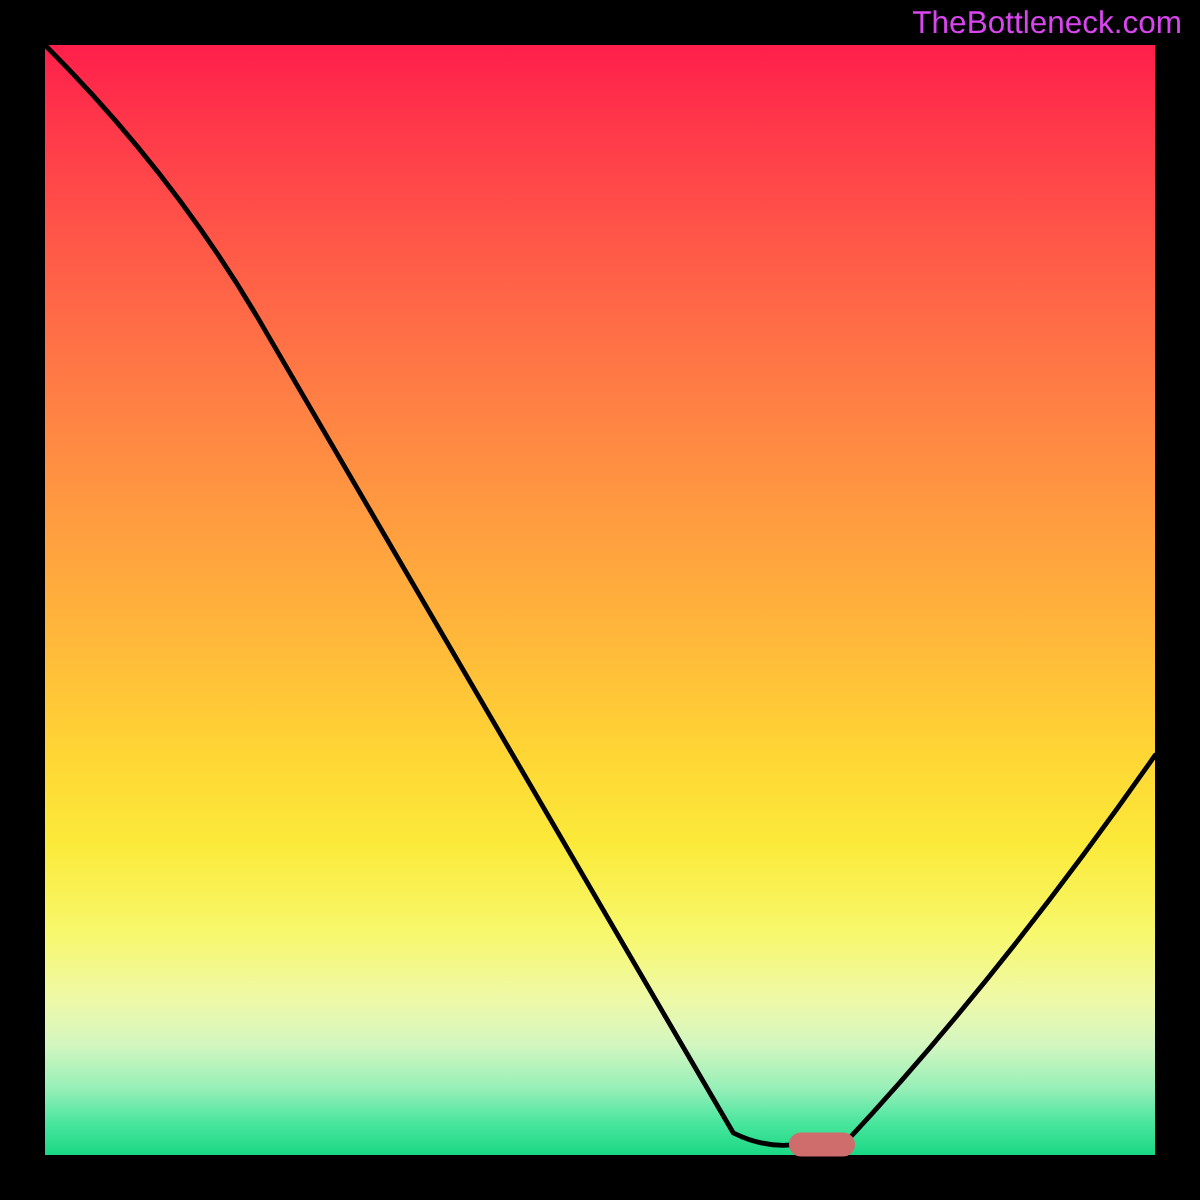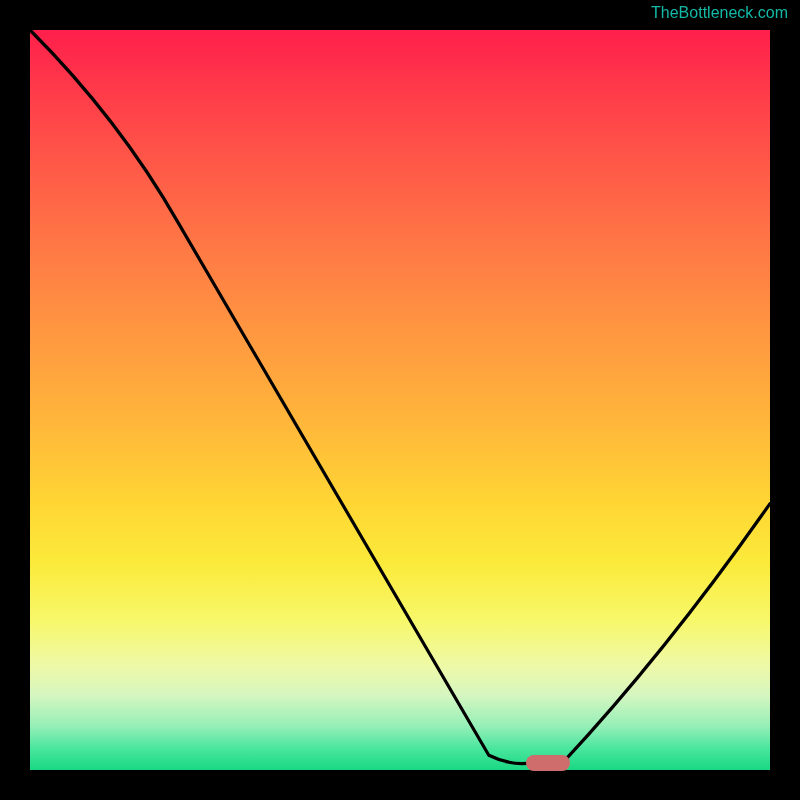--- a/index.html
+++ b/index.html
@@ -8,22 +8,22 @@
     height: 800px;
     background: #000;
     position: relative;
     font-family: Arial, sans-serif;
     overflow: hidden;
   }
   .attribution {
     position: absolute;
     top: 4px;
     right: 12px;
-    color: #14b8a6;
-    font-size: 16px;
+    color: #d946ef;
+    font-size: 21px;
     font-weight: 500;
     z-index: 10;
   }
   .plot-area {
     position: absolute;
     left: 30px;
     top: 30px;
     width: 740px;
     height: 740px;
   }

